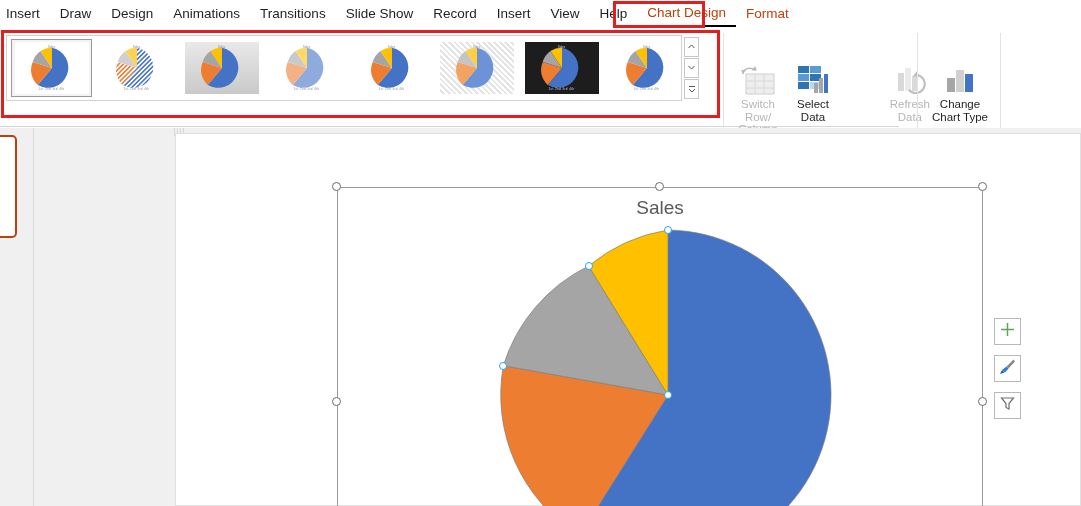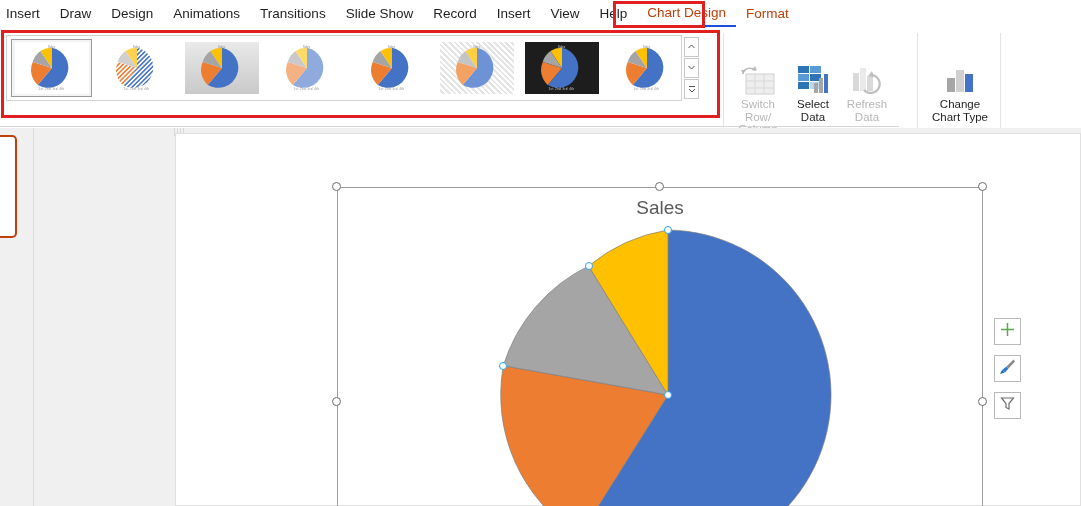--- a/index.html
+++ b/index.html
@@ -17,21 +17,21 @@
     background: #ffffff;
     display: flex; align-items: flex-end;
   }
   .tab {
     font-size: 13.5px; color: #1f1f1f; padding: 0 10px;
     line-height: 27px; white-space: nowrap; cursor: default;
   }
   .tab.first { padding-left: 6px; }
   .tab.active {
     color: #c0400b; font-weight: 400;
-    border-bottom: 2px solid #1d4ed8;
+    border-bottom: 2px solid #000000;
     line-height: 25px; height: 27px;
   }
   .tab.format { color: #c0400b; }
 
   
   .ribbon {
     position: absolute; left: 0; top: 27px; width: 899px; height: 100px;
     background: #ffffff;
     border-bottom: 1px solid #d6d6d6;
   }
@@ -368,21 +368,21 @@
           <rect x="19" y="20" width="4" height="10" fill="#a6a6a6"></rect>
           <rect x="24" y="15" width="4" height="15" fill="#a6a6a6"></rect>
           <rect x="29" y="11" width="4" height="19" fill="#4472c4"></rect>
         </svg>
       </div>
       <div class="rlab">Select
 Data</div>
     </div>
 
 
-    <div class="rbtn disabled" style="left:836px;">
+    <div class="rbtn disabled" style="left:868px;align-items:flex-end;">
       <div class="rico">
         <svg width="36" height="32" viewBox="0 0 36 32">
           <rect x="4" y="10" width="6" height="18" fill="#d9d9d9"></rect>
           <rect x="11" y="5" width="6" height="23" fill="#eaeaea"></rect>
           <rect x="18" y="13" width="6" height="15" fill="#d9d9d9"></rect>
           <path d="M22 12 A9 9 0 1 1 15 27" stroke="#bfbfbf" fill="none" stroke-width="2.2"></path>
           <path d="M23 8 L25 14 L19 13 Z" fill="#bfbfbf"></path>
         </svg>
       </div>
       <div class="rlab">Refresh

